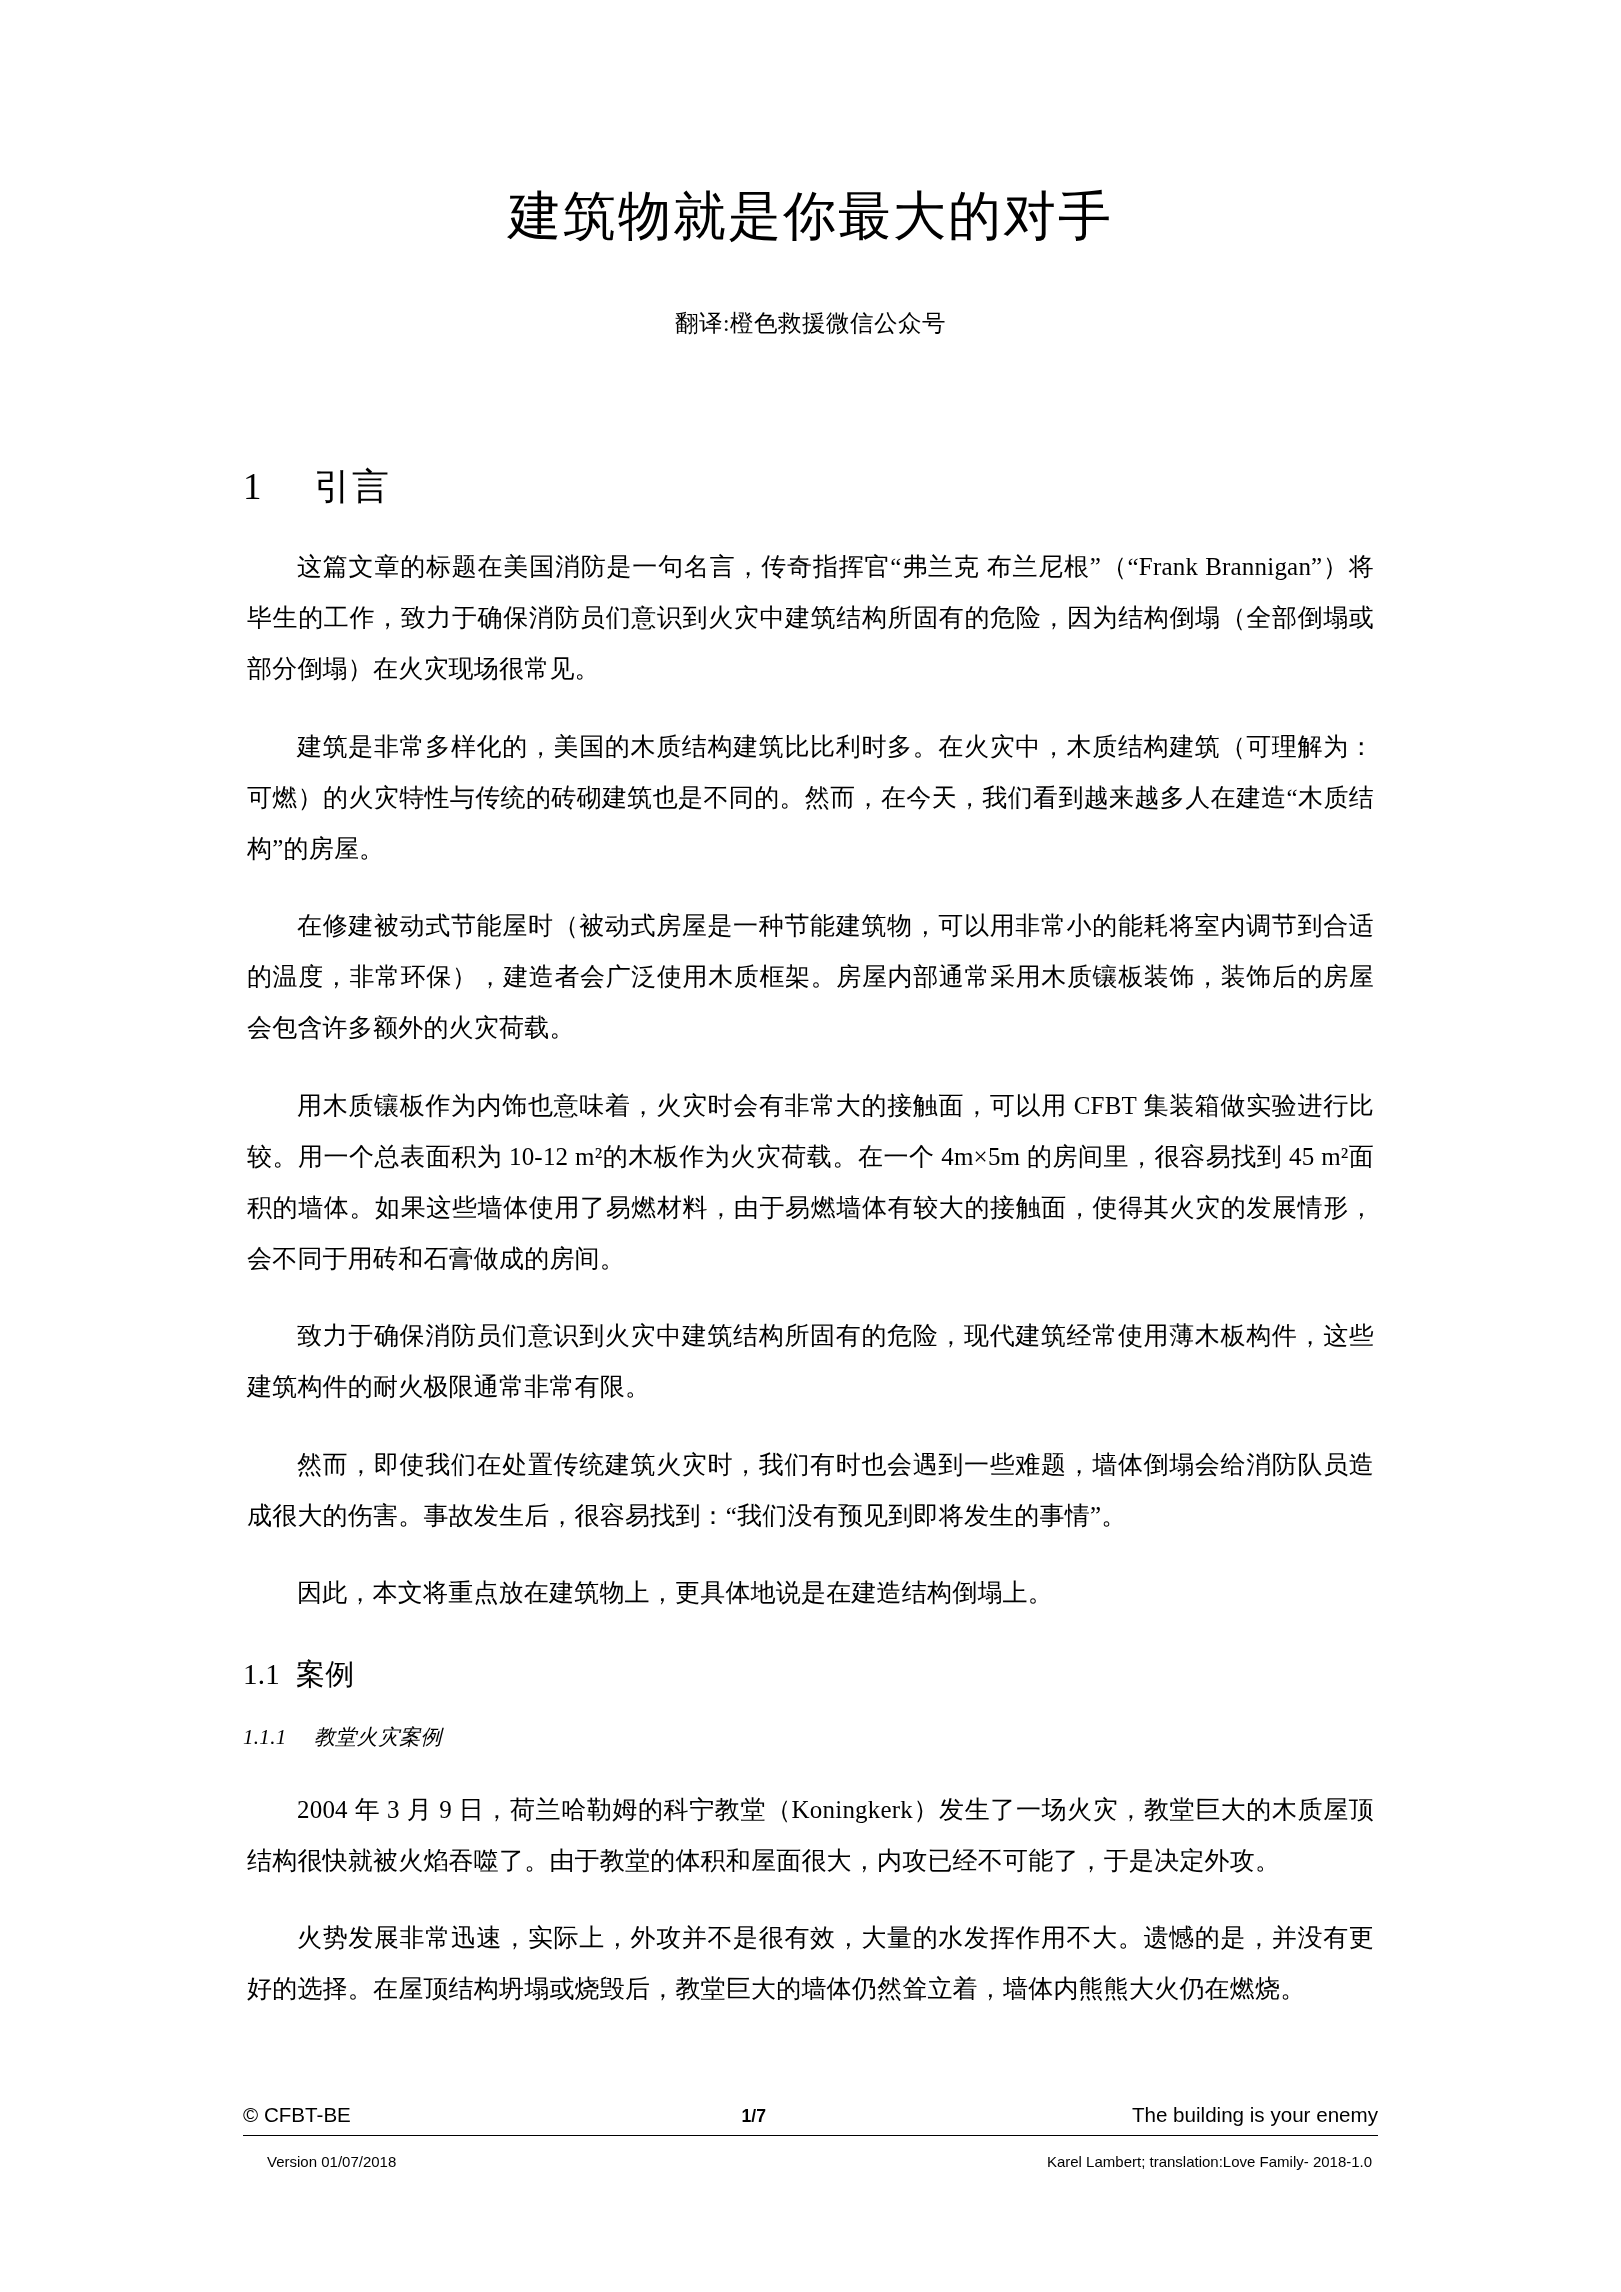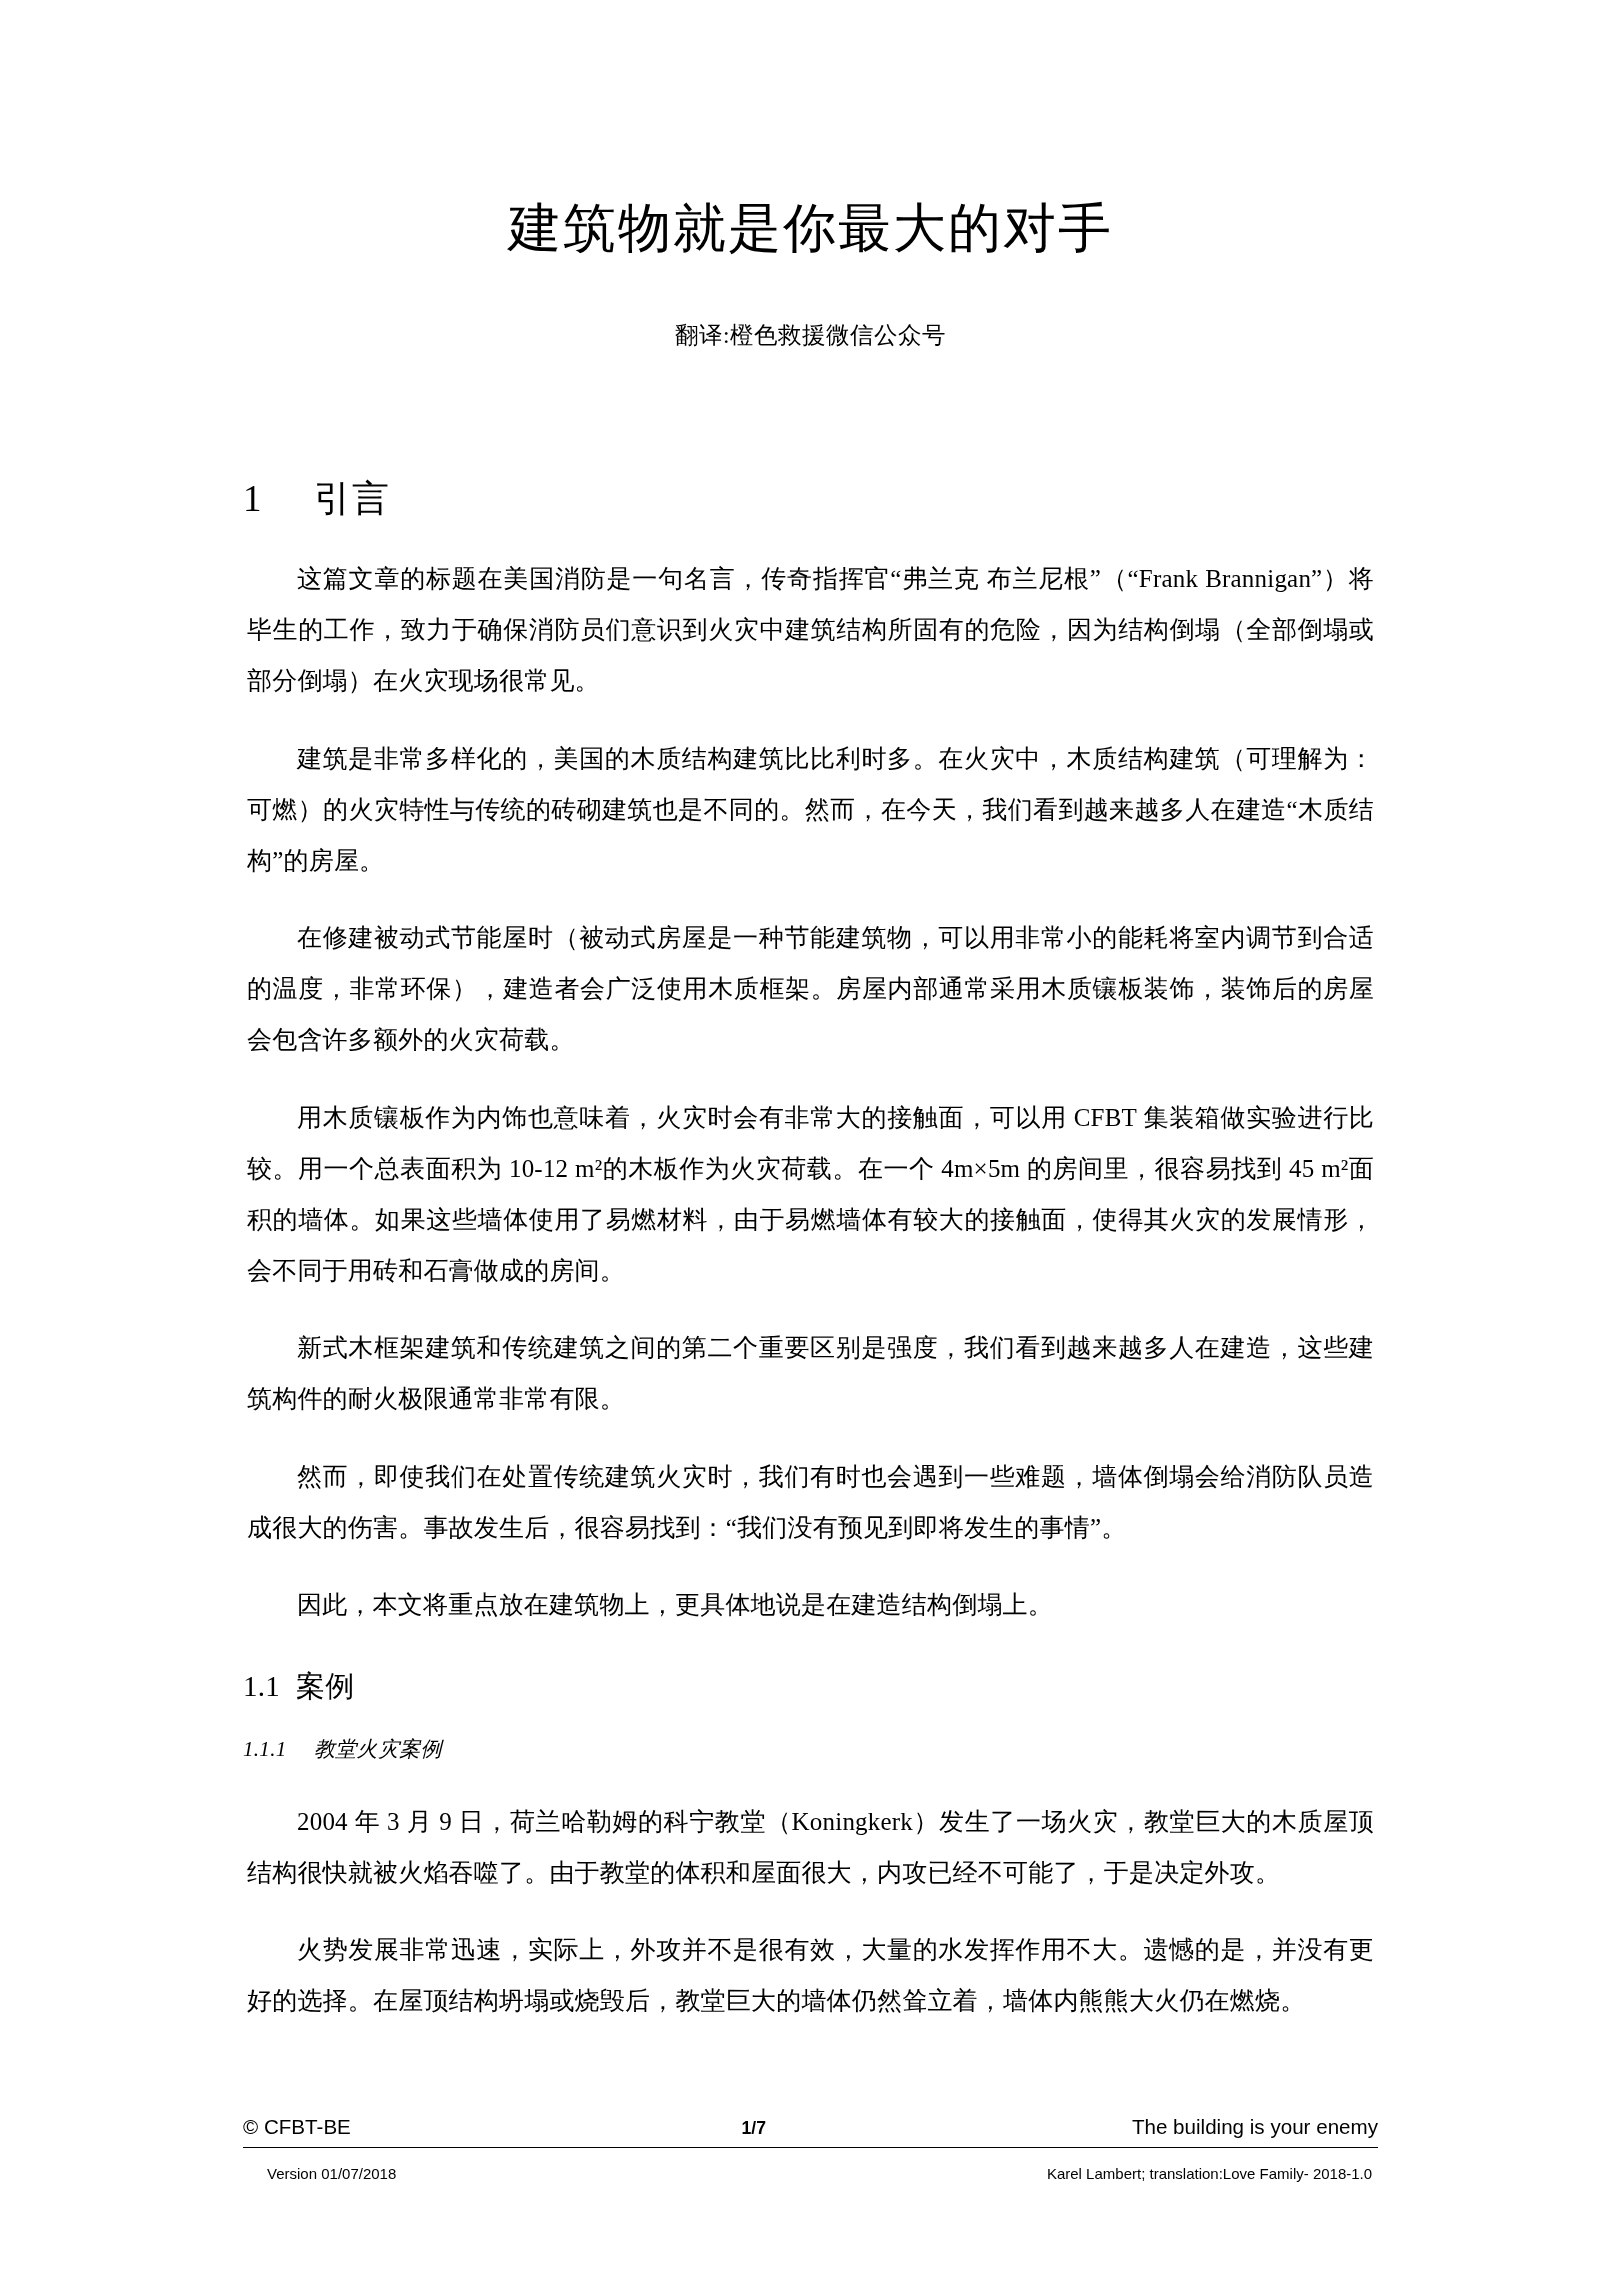--- a/index.html
+++ b/index.html
@@ -24,21 +24,21 @@
     padding: 0 243px;
   }
 
   
   .doc-title {
     text-align: center;
     font-size: 53px;
     font-weight: 400;
     letter-spacing: 2px;
     line-height: 1.25;
-    margin: 12px;
+    margin: 0;
     padding-top: 183px;
   }
 
   .doc-subtitle {
     text-align: center;
     font-size: 23.5px;
     font-weight: 400;
     line-height: 1.3;
     margin: 16px;
     padding-top: 43px;
@@ -144,21 +144,21 @@
   <div class="doc-subtitle">翻译:橙色救援微信公众号</div>
 
   <h2 class="h1">
     <span class="num">1</span><span>引言</span>
   </h2>
 
   <p class="para">这篇文章的标题在美国消防是一句名言，传奇指挥官“弗兰克 布兰尼根”（“Frank Brannigan”）将毕生的工作，致力于确保消防员们意识到火灾中建筑结构所固有的危险，因为结构倒塌（全部倒塌或部分倒塌）在火灾现场很常见。</p>
   <p class="para">建筑是非常多样化的，美国的木质结构建筑比比利时多。在火灾中，木质结构建筑（可理解为：可燃）的火灾特性与传统的砖砌建筑也是不同的。然而，在今天，我们看到越来越多人在建造“木质结构”的房屋。</p>
   <p class="para">在修建被动式节能屋时（被动式房屋是一种节能建筑物，可以用非常小的能耗将室内调节到合适的温度，非常环保），建造者会广泛使用木质框架。房屋内部通常采用木质镶板装饰，装饰后的房屋会包含许多额外的火灾荷载。</p>
   <p class="para">用木质镶板作为内饰也意味着，火灾时会有非常大的接触面，可以用 CFBT 集装箱做实验进行比较。用一个总表面积为 10-12 m²的木板作为火灾荷载。在一个 4m×5m 的房间里，很容易找到 45 m²面积的墙体。如果这些墙体使用了易燃材料，由于易燃墙体有较大的接触面，使得其火灾的发展情形，会不同于用砖和石膏做成的房间。</p>
-  <p class="para">新式木框架建筑和传统建筑之间的第二个重要区别是强度，我们看到越来越多人在建造，这些建筑构件的耐火极限通常非常有限。</p>
+  <p class="para">致力于确保消防员们意识到火灾中建筑结构所固有的危险，现代建筑经常使用薄木板构件，这些建筑构件的耐火极限通常非常有限。</p>
   <p class="para">然而，即使我们在处置传统建筑火灾时，我们有时也会遇到一些难题，墙体倒塌会给消防队员造成很大的伤害。事故发生后，很容易找到：“我们没有预见到即将发生的事情”。</p>
   <p class="para">因此，本文将重点放在建筑物上，更具体地说是在建造结构倒塌上。</p>
 
   <h3 class="h2">
     <span class="num">1.1</span><span>案例</span>
   </h3>
 
   <h4 class="h3">
     <span class="num">1.1.1</span><span>教堂火灾案例</span>
   </h4>

